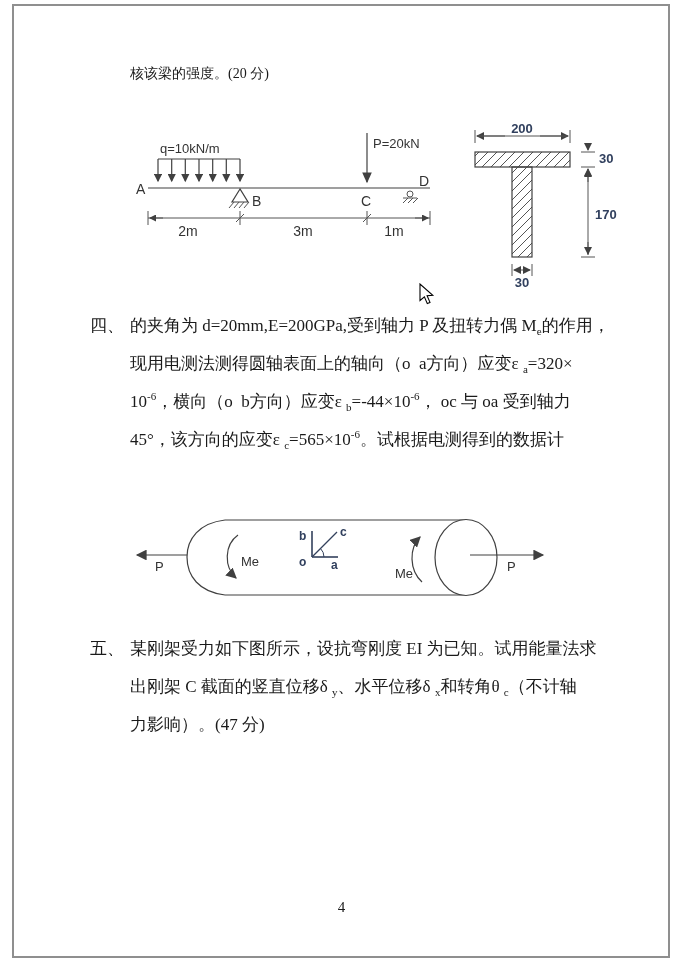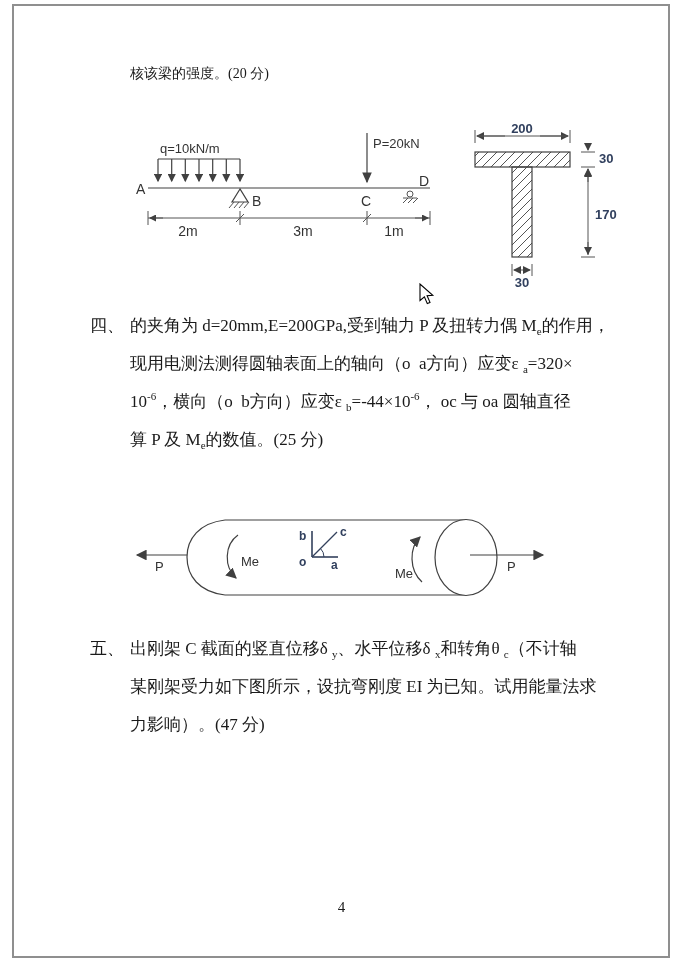--- a/index.html
+++ b/index.html
@@ -153,22 +153,22 @@
     <line class="thin" x1="67" y1="148" x2="75" y2="148" marker-end="url(#t-ah)"></line>
   </g>
   <text class="dim" x="67" y="165" text-anchor="middle">30</text>
 </svg>
 
 <div class="q" style="top:307px;">
   <div class="q-num">四、</div>
   <div class="q-lines">
       <div class="tline"><span>的夹角为 d=20mm,E=200GPa,受到轴力 P 及扭转力偶 M</span><sub>e</sub><span>的作用，</span></div>
       <div class="tline"><span>现用电测法测得圆轴表面上的轴向（o  a方向）应变ε </span><sub>a</sub><span>=320×</span></div>
-      <div class="tline"><span>10</span><sup>-6</sup><span>，横向（o  b方向）应变ε </span><sub>b</sub><span>=-44×10</span><sup>-6</sup><span>， oc 与 oa 圆轴直径</span></div>
-      <div class="tline"><span>算 P 及 M</span><sub>e</sub><span>的数值。(25 分)</span></div>
+      <div class="tline"><span>10</span><sup>-6</sup><span>，横向（o  b方向）应变ε </span><sub>b</sub><span>=-44×10</span><sup>-6</sup><span>， oc 与 oa 受到轴力</span></div>
+      <div class="tline"><span>45°，该方向的应变ε </span><sub>c</sub><span>=565×10</span><sup>-6</sup><span>。试根据电测得到的数据计</span></div>
     </div>
 </div>
 
 <svg class="abs" style="left:125px; top:503px;" width="430" height="112" viewBox="0 0 430 112">
   <defs>
     <marker id="s-ah" markerWidth="10" markerHeight="9" refX="8" refY="4.5" orient="auto">
       <path d="M0,0 L9,4.5 L0,9 Z" fill="#404040"></path>
     </marker>
   </defs>
 
@@ -197,22 +197,22 @@
   </g>
   <text class="dim" x="174" y="37" style="font-size:12px">b</text>
   <text class="dim" x="215" y="33" style="font-size:12px">c</text>
   <text class="dim" x="174" y="63" style="font-size:12px">o</text>
   <text class="dim" x="206" y="66" style="font-size:12px">a</text>
 </svg>
 
 <div class="q" style="top:630px;">
   <div class="q-num">五、</div>
   <div class="q-lines">
+      <div class="tline"><span>某刚架受力如下图所示，设抗弯刚度 EI 为已知。试用能量法求</span></div>
       <div class="tline"><span>出刚架 C 截面的竖直位移δ </span><sub>y</sub><span>、水平位移δ </span><sub>x</sub><span>和转角θ </span><sub>c</sub><span>（不计轴</span></div>
-      <div class="tline"><span>某刚架受力如下图所示，设抗弯刚度 EI 为已知。试用能量法求</span></div>
       <div class="tline"><span>力影响）。(47 分)</span></div>
     </div>
 </div>
 
 <svg class="abs" style="left:419px; top:283px;" width="16" height="24" viewBox="0 0 16 24">
   <path d="M1,1 L1,17.5 L5.4,13.8 L8.3,20.6 L11,19.4 L8.1,12.8 L13.8,12.4 Z" fill="#ffffff" stroke="#000000" stroke-width="1.1"></path>
 </svg>
 
 <div class="page-num">4</div>
 

